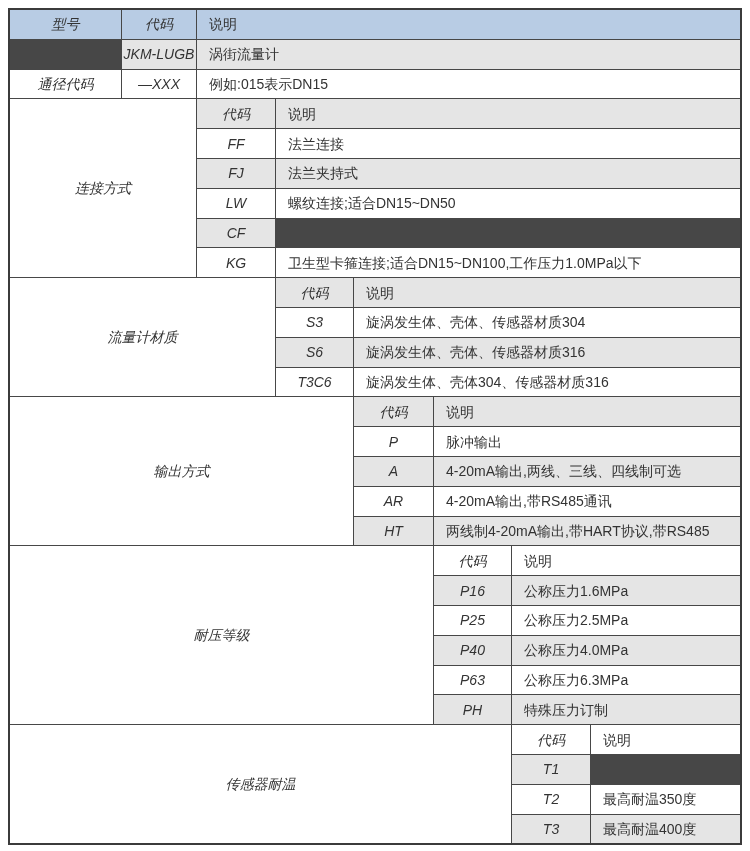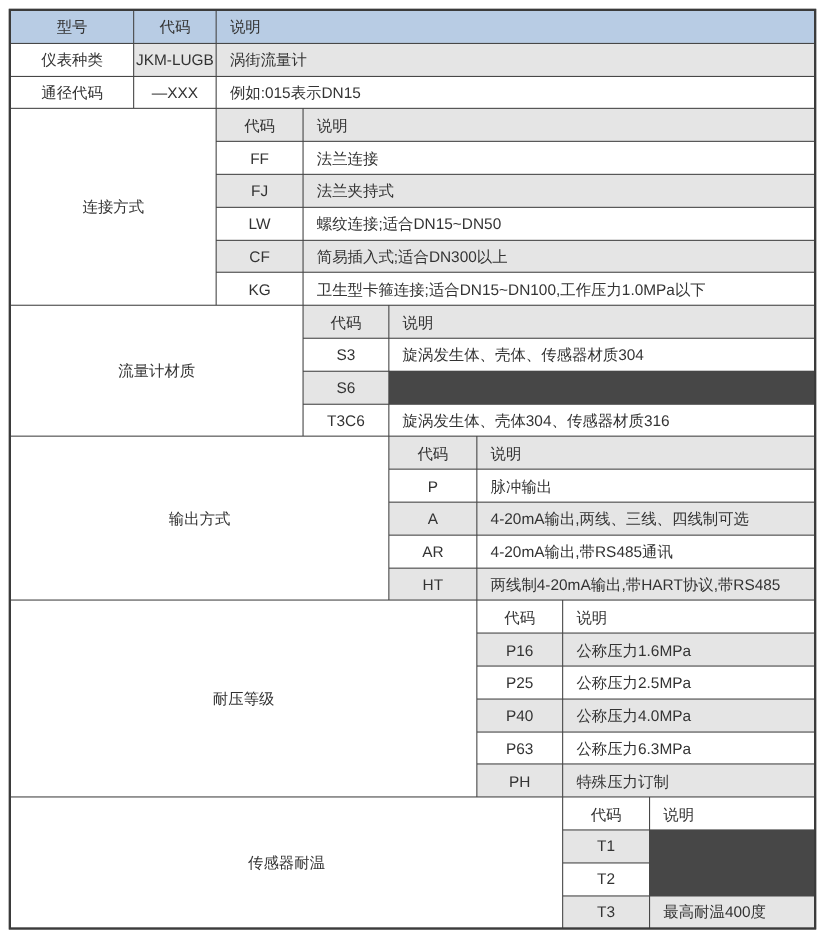--- a/index.html
+++ b/index.html
@@ -20,63 +20,62 @@
   }
   .c {
     background:#ffffff;
     display:flex;
     align-items:center;
     font-size:14px;
     line-height:1;
     overflow:hidden;
     white-space:nowrap;
   }
-  .center { justify-content:center; }
+  .center { justify-content:center;font-style:italic; }
   .left   { padding-left:12px; }
   .bg-h   { background:#b8cce4; }  
   .bg-b   { background:#e5e5e5; }  
   .bg-w   { background:#ffffff; }
 </style>
 </head>
 <body>
 
 <div class="tbl">
 
   <div class="c center bg-h" style="grid-area:1/1/2/2">型号</div>
   <div class="c center bg-h" style="grid-area:1/2/2/3">代码</div>
   <div class="c left bg-h" style="grid-area:1/3/2/9">说明</div>
 
-  <div class="c center bg-w" style="grid-area:2/1/3/2">仪表种类</div>
   <div class="c center bg-b" style="grid-area:2/2/3/3">JKM-LUGB</div>
   <div class="c center bg-w" style="grid-area:3/1/4/2">通径代码</div>
 
   <div class="c left bg-b" style="grid-area:2/3/3/9">涡街流量计</div>
   <div class="c center bg-w" style="grid-area:3/2/4/3">—XXX</div>
   <div class="c left bg-w" style="grid-area:3/3/4/9">例如:015表示DN15</div>
 
   <div class="c center bg-w" style="grid-area:4/1/10/3">连接方式</div>
   <div class="c center bg-b" style="grid-area:4/3/5/4">代码</div>
   <div class="c left bg-b" style="grid-area:4/4/5/9">说明</div>
   <div class="c center bg-w" style="grid-area:5/3/6/4">FF</div>
   <div class="c left bg-w" style="grid-area:5/4/6/9">法兰连接</div>
   <div class="c center bg-b" style="grid-area:6/3/7/4">FJ</div>
   <div class="c left bg-b" style="grid-area:6/4/7/9">法兰夹持式</div>
   <div class="c center bg-w" style="grid-area:7/3/8/4">LW</div>
   <div class="c left bg-w" style="grid-area:7/4/8/9">螺纹连接;适合DN15~DN50</div>
   <div class="c center bg-b" style="grid-area:8/3/9/4">CF</div>
-  <div class="c left bg-b" style="grid-area:8/4/9/9">简易插入式;适合DN300以上</div>
   <div class="c center bg-w" style="grid-area:9/3/10/4">KG</div>
   <div class="c left bg-w" style="grid-area:9/4/10/9">卫生型卡箍连接;适合DN15~DN100,工作压力1.0MPa以下</div>
 
   <div class="c center bg-w" style="grid-area:10/1/14/4">流量计材质</div>
   <div class="c center bg-b" style="grid-area:10/4/11/5">代码</div>
   <div class="c left bg-b" style="grid-area:10/5/11/9">说明</div>
   <div class="c center bg-w" style="grid-area:11/4/12/5">S3</div>
   <div class="c left bg-w" style="grid-area:11/5/12/9">旋涡发生体、壳体、传感器材质304</div>
   <div class="c center bg-b" style="grid-area:12/4/13/5">S6</div>
+  <div class="c left bg-b" style="grid-area:12/5/13/9">旋涡发生体、壳体、传感器材质316</div>
   <div class="c center bg-w" style="grid-area:13/4/14/5">T3C6</div>
   <div class="c left bg-w" style="grid-area:13/5/14/9">旋涡发生体、壳体304、传感器材质316</div>
 
   <div class="c center bg-w" style="grid-area:14/1/19/5">输出方式</div>
   <div class="c center bg-b" style="grid-area:14/5/15/6">代码</div>
   <div class="c left bg-b" style="grid-area:14/6/15/9">说明</div>
   <div class="c center bg-w" style="grid-area:15/5/16/6">P</div>
   <div class="c left bg-w" style="grid-area:15/6/16/9">脉冲输出</div>
   <div class="c center bg-b" style="grid-area:16/5/17/6">A</div>
   <div class="c left bg-b" style="grid-area:16/6/17/9">4-20mA输出,两线、三线、四线制可选</div>
@@ -97,16 +96,17 @@
   <div class="c center bg-w" style="grid-area:23/6/24/7">P63</div>
   <div class="c left bg-w" style="grid-area:23/7/24/9">公称压力6.3MPa</div>
   <div class="c center bg-b" style="grid-area:24/6/25/7">PH</div>
   <div class="c left bg-b" style="grid-area:24/7/25/9">特殊压力订制</div>
 
   <div class="c center bg-w" style="grid-area:25/1/29/7">传感器耐温</div>
   <div class="c center bg-w" style="grid-area:25/7/26/8">代码</div>
   <div class="c left bg-w" style="grid-area:25/8/26/9">说明</div>
   <div class="c center bg-b" style="grid-area:26/7/27/8">T1</div>
   <div class="c center bg-w" style="grid-area:27/7/28/8">T2</div>
+  <div class="c left bg-w" style="grid-area:27/8/28/9">最高耐温350度</div>
   <div class="c center bg-b" style="grid-area:28/7/29/8">T3</div>
   <div class="c left bg-b" style="grid-area:28/8/29/9">最高耐温400度</div>
 
 </div>
 
 </body></html>

